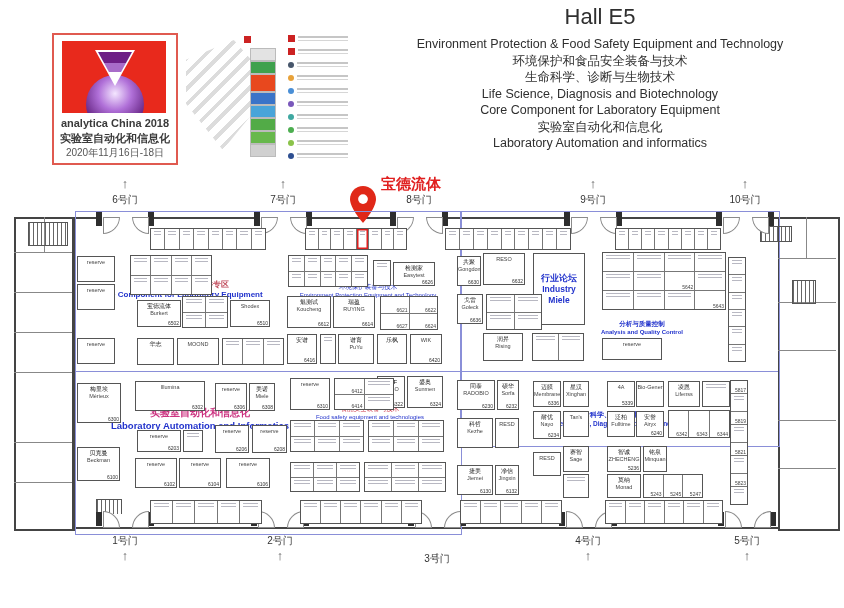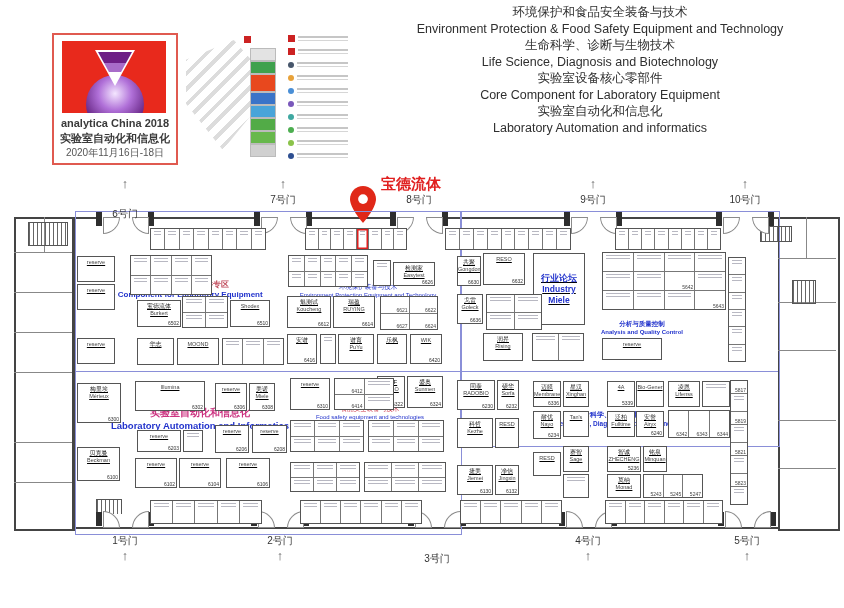--- a/index.html
+++ b/index.html
@@ -44,21 +44,21 @@
   .blue{position:absolute;border:1px solid #8a8fd8;}
   .bline{position:absolute;background:#8a8fd8;}
   .stairs{position:absolute;border:1px solid #555;
       background:repeating-linear-gradient(90deg,#666 0 1px,transparent 1px 4px);}
   .pillar{position:absolute;background:#2e2e2e;}
   .gap{position:absolute;background:#fff;}
   .leaf{position:absolute;width:15px;height:15px;border:1px solid #8a8a8a;background:#fff;}
   .glabel{position:absolute;width:44px;text-align:center;font-size:10px;color:#333;}
   .garrow{position:absolute;width:14px;text-align:center;font-size:13px;color:#555;}
   .booth{position:absolute;border:1px solid #555;background:#fff;box-sizing:border-box;
-      overflow:hidden;text-align:center;padding-top:2px;text-decoration:underline;}
+      overflow:hidden;text-align:center;padding-top:2px;}
   .bcn{font-size:6px;line-height:7px;color:#222;}
   .ben{font-size:5.5px;line-height:6px;color:#444;}
   .bcode{position:absolute;right:1px;bottom:0;font-size:5px;color:#333;}
   .forum{display:flex;flex-direction:column;align-items:center;justify-content:center;padding-top:0;}
   .forum .bcn{font-size:9px;line-height:12px;color:#2233cc;font-weight:bold;}
   .forum .ben{font-size:8.5px;line-height:11px;color:#2233cc;font-weight:bold;}
   .cluster{position:absolute;display:grid;gap:1px;background:#777;border:1px solid #555;box-sizing:border-box;}
   .cell{background:#fff;position:relative;overflow:hidden;}
   .cell i{display:block;height:0;border-top:1px solid #b8b8c2;margin:2px 3px 0;}
   .ccode{position:absolute;right:1px;bottom:0;font-size:5px;color:#444;}
@@ -161,25 +161,25 @@
     <div class="blk" style="top: 46px; height: 16px; background: rgb(232, 72, 30); border: 1px solid rgb(187, 187, 187);"></div>
     <div class="blk" style="top: 64px; height: 11px; background: rgb(58, 116, 200); border: 1px solid rgb(187, 187, 187);"></div>
     <div class="blk" style="top: 77px; height: 11px; background: rgb(73, 164, 217); border: 1px solid rgb(187, 187, 187);"></div>
     <div class="blk" style="top: 90px; height: 11px; background: rgb(82, 171, 71); border: 1px solid rgb(187, 187, 187);"></div>
     <div class="blk" style="top: 103px; height: 11px; background: rgb(103, 184, 76); border: 1px solid rgb(187, 187, 187);"></div>
     <div class="blk" style="top: 116px; height: 11px; background: rgb(208, 208, 208); border: 1px solid rgb(187, 187, 187);"></div>
     <div style="position: absolute; left: 58px; top: 8px; width: 7px; height: 7px; background: rgb(204, 34, 34);"></div>
   </div>
 
 <div id="title" class="abs">
+  <div class="hall">Hall E5</div>
+  <div class="tl">Environment Protection  &amp; Food Safety Equipment and Technology</div>
   <div class="tl">环境保护和食品安全装备与技术</div>
-  <div class="tl">Environment Protection  &amp; Food Safety Equipment and Technology</div>
   <div class="tl">生命科学、诊断与生物技术</div>
   <div class="tl">Life Science, Diagnosis and Biotechnology</div>
-  <div class="tl">实验室设备核心零部件</div>
   <div class="tl">Core Component for Laboratory Equipment</div>
   <div class="tl">实验室自动化和信息化</div>
   <div class="tl">Laboratory Automation and informatics</div>
 </div>
 
 <div id="plan" class="abs">
 
   <div class="svc" style="left:14px;top:217px;width:58px;height:310px;"></div>
   <div class="svc" style="left:778px;top:217px;width:58px;height:310px;"></div>
 
@@ -208,21 +208,21 @@
     <div class="line" style="left: 806px; top: 217px; width: 1px; height: 41px;"></div>
     <div class="stairs" style="left: 28px; top: 222px; width: 38px; height: 22px;"></div>
     <div class="stairs" style="left: 760px; top: 226px; width: 30px; height: 14px;"></div>
     <div class="stairs" style="left: 792px; top: 280px; width: 22px; height: 22px;"></div>
     <div class="stairs" style="left: 96px; top: 499px; width: 24px; height: 20px;"></div>
     <div class="gap" style="left: 102px; top: 214px; width: 46px; height: 8px;"></div>
     <div class="pillar" style="left: 96px; top: 212px; width: 6px; height: 14px;"></div>
     <div class="pillar" style="left: 148px; top: 212px; width: 6px; height: 14px;"></div>
     <div class="leaf" style="left: 103px; top: 217px; border-radius: 0px 0px 100%;"></div>
     <div class="leaf" style="left: 132px; top: 217px; border-radius: 0px 0px 0px 100%;"></div>
-    <div class="glabel" style="left: 103px; top: 207px; font-family: Liberation Mono, monospace;">6号门</div>
+    <div class="glabel" style="left: 103px; top: 193px;">6号门</div>
     <div class="garrow" style="left: 118px; top: 176px;">↑</div>
     <div class="gap" style="left: 260px; top: 214px; width: 46px; height: 8px;"></div>
     <div class="pillar" style="left: 254px; top: 212px; width: 6px; height: 14px;"></div>
     <div class="pillar" style="left: 306px; top: 212px; width: 6px; height: 14px;"></div>
     <div class="leaf" style="left: 261px; top: 217px; border-radius: 0px 0px 100%;"></div>
     <div class="leaf" style="left: 290px; top: 217px; border-radius: 0px 0px 0px 100%;"></div>
     <div class="glabel" style="left: 261px; top: 193px;">7号门</div>
     <div class="garrow" style="left: 276px; top: 176px;">↑</div>
     <div class="gap" style="left: 396px; top: 214px; width: 46px; height: 8px;"></div>
     <div class="pillar" style="left: 390px; top: 212px; width: 6px; height: 14px;"></div>

